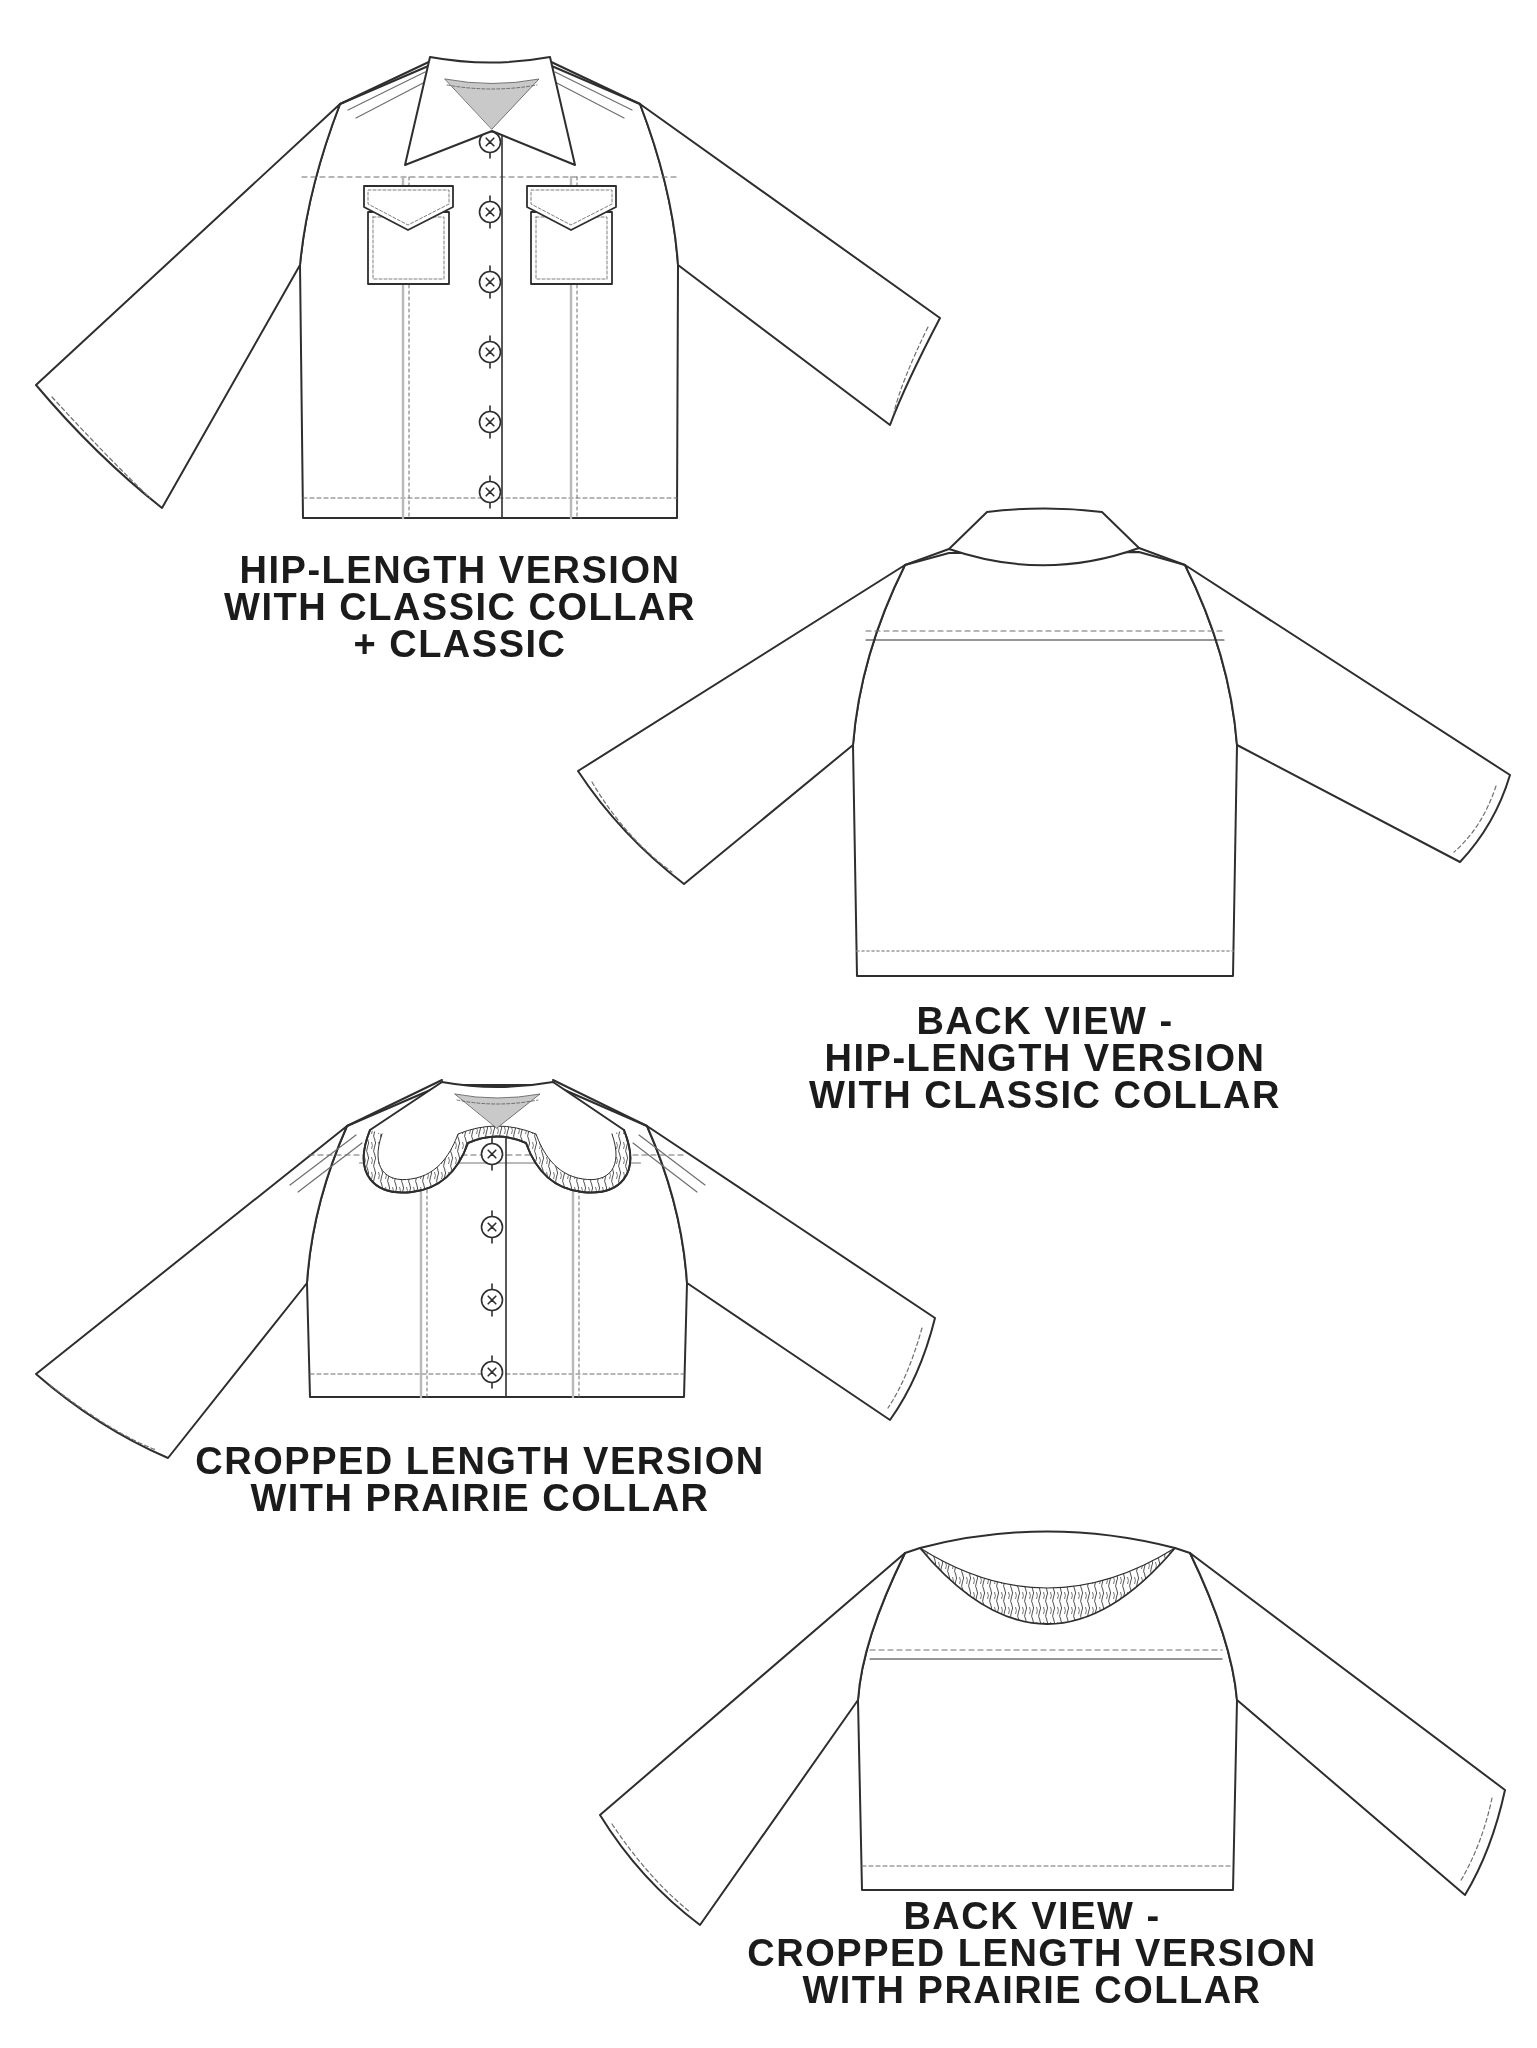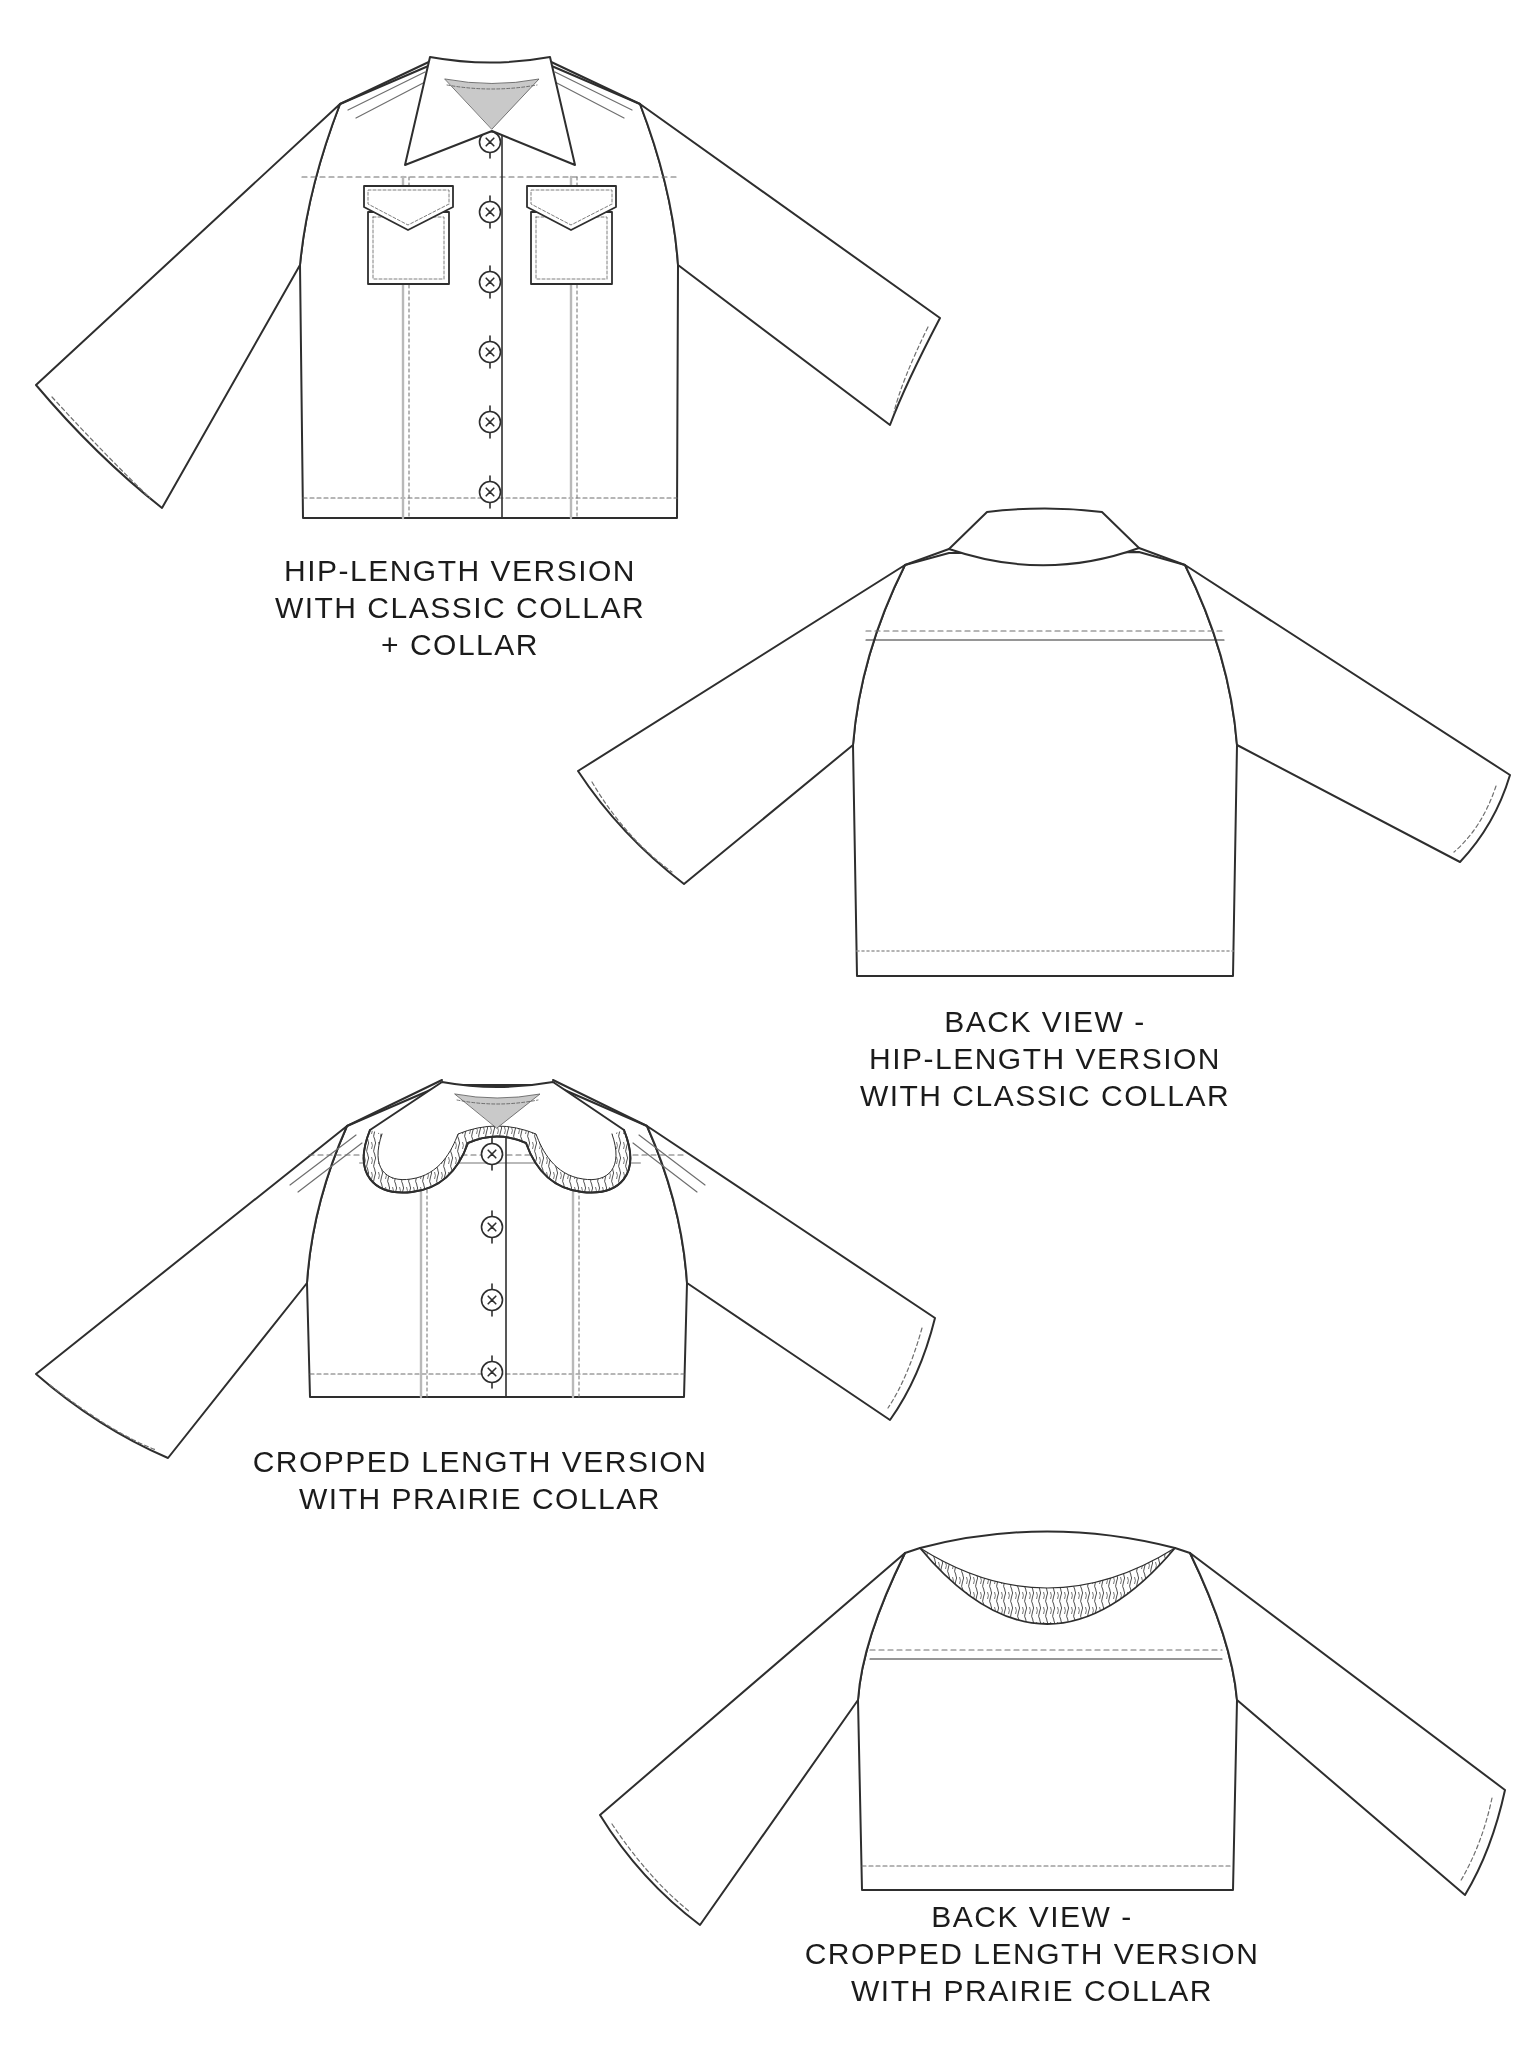--- a/index.html
+++ b/index.html
@@ -1,20 +1,20 @@
 <!DOCTYPE html>
 <html><head>
 <meta charset="utf-8">
 <style>
   html,body{margin:0;padding:0;background:#ffffff;}
   .page{position:relative;width:1537px;height:2048px;background:#ffffff;overflow:hidden;
         font-family:"Liberation Sans", sans-serif;}
   .art{position:absolute;left:0;top:0;width:1537px;height:2048px;}
   .caption{position:absolute;width:600px;text-align:center;color:#1b1b1b;
-           font-size:30px;line-height:37px;font-weight:400;letter-spacing:1.5px;}
+           font-size:38px;line-height:37px;font-weight:700;letter-spacing:1.5px;}
   .caption span{display:block;}
 </style>
 </head>
 <body>
 
 <div class="page">
 
   <svg class="art" viewBox="0 0 1537 2048" xmlns="http://www.w3.org/2000/svg">
     <defs>
       <g id="btn" stroke="#2e2e2e" fill="none" stroke-width="1.6">
@@ -149,21 +149,21 @@
         <path fill="url(#ruf)" stroke="none" d="M920,1548 Q1047,1700 1175,1548 Q1047,1628 920,1548 Z"></path>
         <path fill="none" stroke-width="1.8" d="M920,1548 Q1047,1700 1175,1548"></path>
         <path fill="none" stroke-width="1.1" d="M920,1548 Q1047,1628 1175,1548"></path>
       </g>
     </g>
   </svg>
 
   <div class="caption" style="left:160px;top:552px;">
     <span>HIP-LENGTH VERSION</span>
     <span>WITH CLASSIC COLLAR</span>
-    <span>+ COLLAR</span>
+    <span>+ CLASSIC</span>
   </div>
 
   <div class="caption" style="left:745px;top:1003px;">
     <span>BACK VIEW -</span>
     <span>HIP-LENGTH VERSION</span>
     <span>WITH CLASSIC COLLAR</span>
   </div>
 
   <div class="caption" style="left:180px;top:1443px;">
     <span>CROPPED LENGTH VERSION</span>

